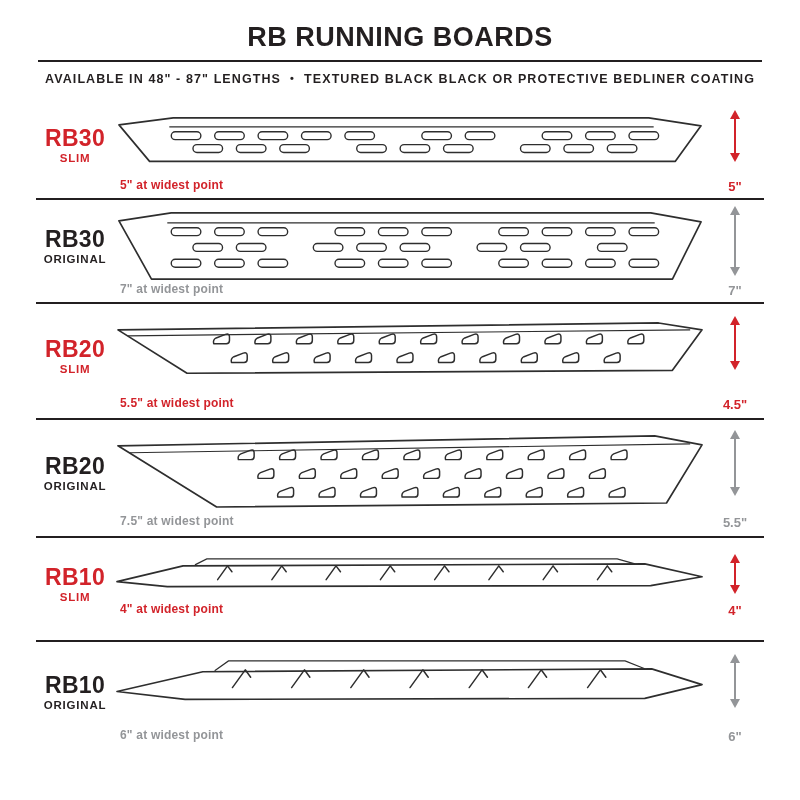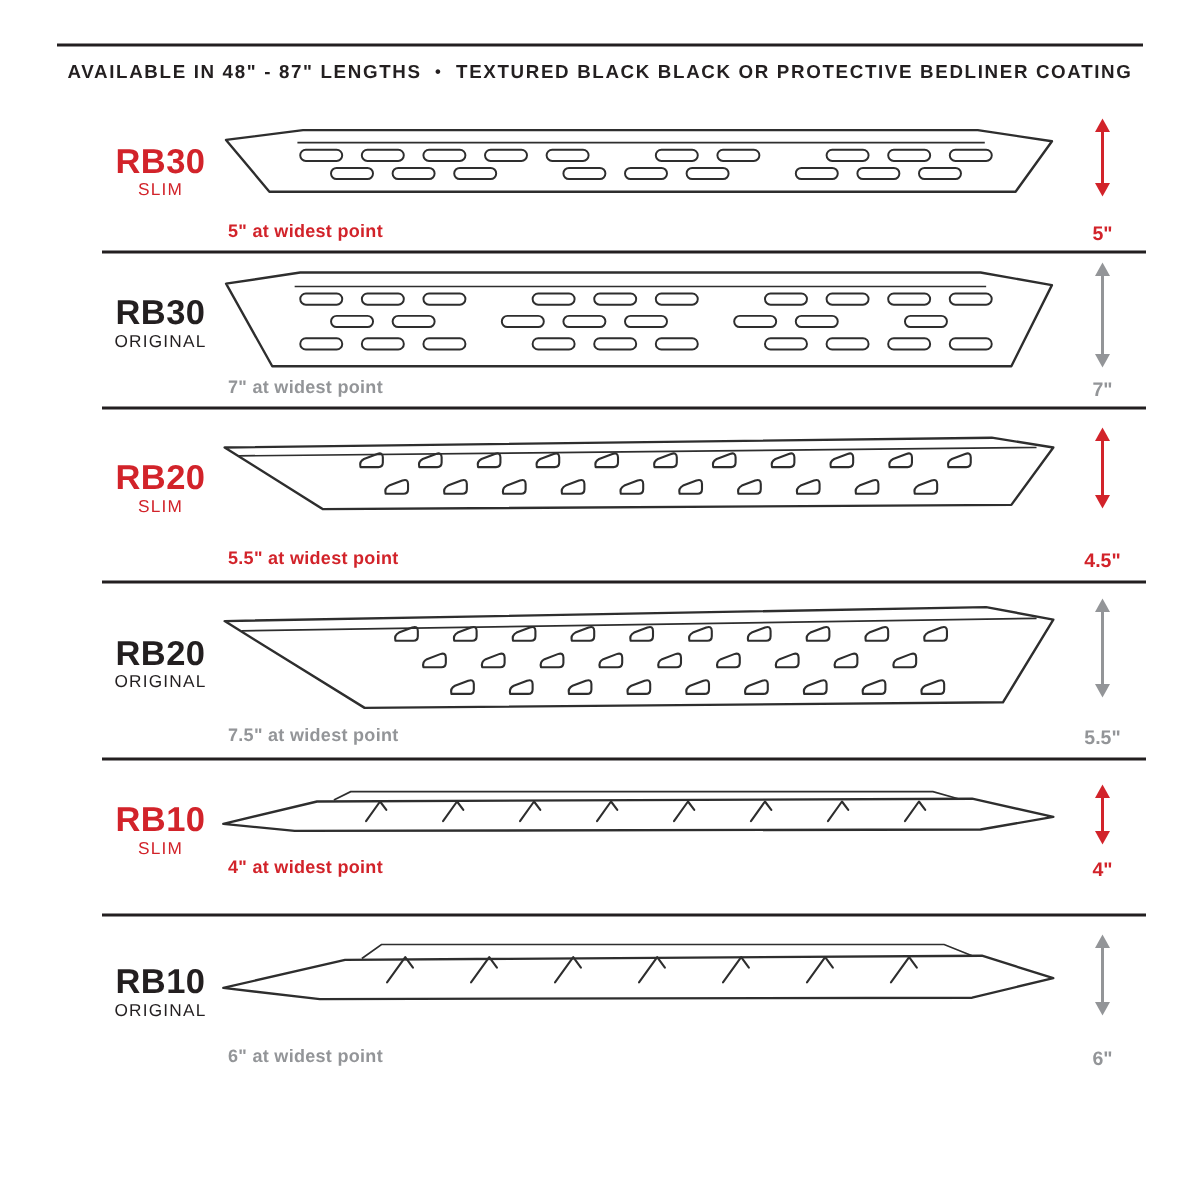--- a/index.html
+++ b/index.html
@@ -15,26 +15,26 @@
 
   
   .header { text-align:center; padding-top:22px; }
   .title { font-size:27px; font-weight:800; letter-spacing:0.5px; }
   .title-rule { height:2px; background:var(--ink); margin:7px 2px 10px; }
   .subtitle { font-size:12.5px; font-weight:700; letter-spacing:1.1px; white-space:nowrap; }
   .subtitle .dot { margin:0 9px; font-size:11px; position:relative; top:-1px; }
 
   
   .rows { margin-top:16px; }
-  .row { display:grid; grid-template-columns:78px 1fr 58px; position:relative;margin-left:32px; }
+  .row { display:grid; grid-template-columns:78px 1fr 58px; position:relative; }
   .row + .row { border-top:2px solid var(--ink); }
 
   .label { align-self:center; text-align:center; padding-bottom:10px; }
   .model { font-size:23px; font-weight:800; letter-spacing:0.3px; line-height:1.05; }
-  .variant { font-size:11.5px; font-weight:400; letter-spacing:0.8px; margin-top:1px; }
+  .variant { font-size:11.5px; font-weight:700; letter-spacing:0.8px; margin-top:1px; }
   .row.slim .model, .row.slim .variant { color:var(--red); }
   .row.original .model, .row.original .variant { color:var(--ink); }
 
   .board { position:relative; }
   .board .drawing { position:absolute; left:0; width:100%; }
   .board svg { display:block; width:100%; height:auto; }
   .board path.outline { fill:none; stroke:var(--line); stroke-width:1.7; stroke-linejoin:round; }
   .board path.inner { fill:none; stroke:var(--line); stroke-width:1.2; }
   .board rect { fill:none; stroke:var(--line); stroke-width:1.4; }
   .board g.holes, .board g.marks { stroke:var(--line); stroke-width:1.5; fill:none; stroke-linejoin:round; stroke-linecap:round; }
@@ -59,20 +59,21 @@
   <defs>
     <path id="td" d="M1,10 Q0,6 3.5,4.2 L13,0.6 Q17,-0.8 17,3 L17,6.8 Q17,10 13.8,10 Z" fill="none"></path>
     <path id="slash" d="M0,14 L10,0 L14.5,6" fill="none"></path>
     <path id="slash-lg" d="M0,18 L13,0 L18.5,7.5" fill="none"></path>
   </defs>
 </svg>
 
 <div class="page">
 
   <header class="header">
+    <div class="title">RB RUNNING BOARDS</div>
     <div class="title-rule"></div>
     <div class="subtitle">
       <span>AVAILABLE IN 48" - 87" LENGTHS</span><span class="dot">•</span><span>TEXTURED BLACK BLACK OR PROTECTIVE BEDLINER COATING</span>
     </div>
   </header>
 
   <div class="rows">
 
     <section class="row slim" style="height:96px">
       <div class="label">

